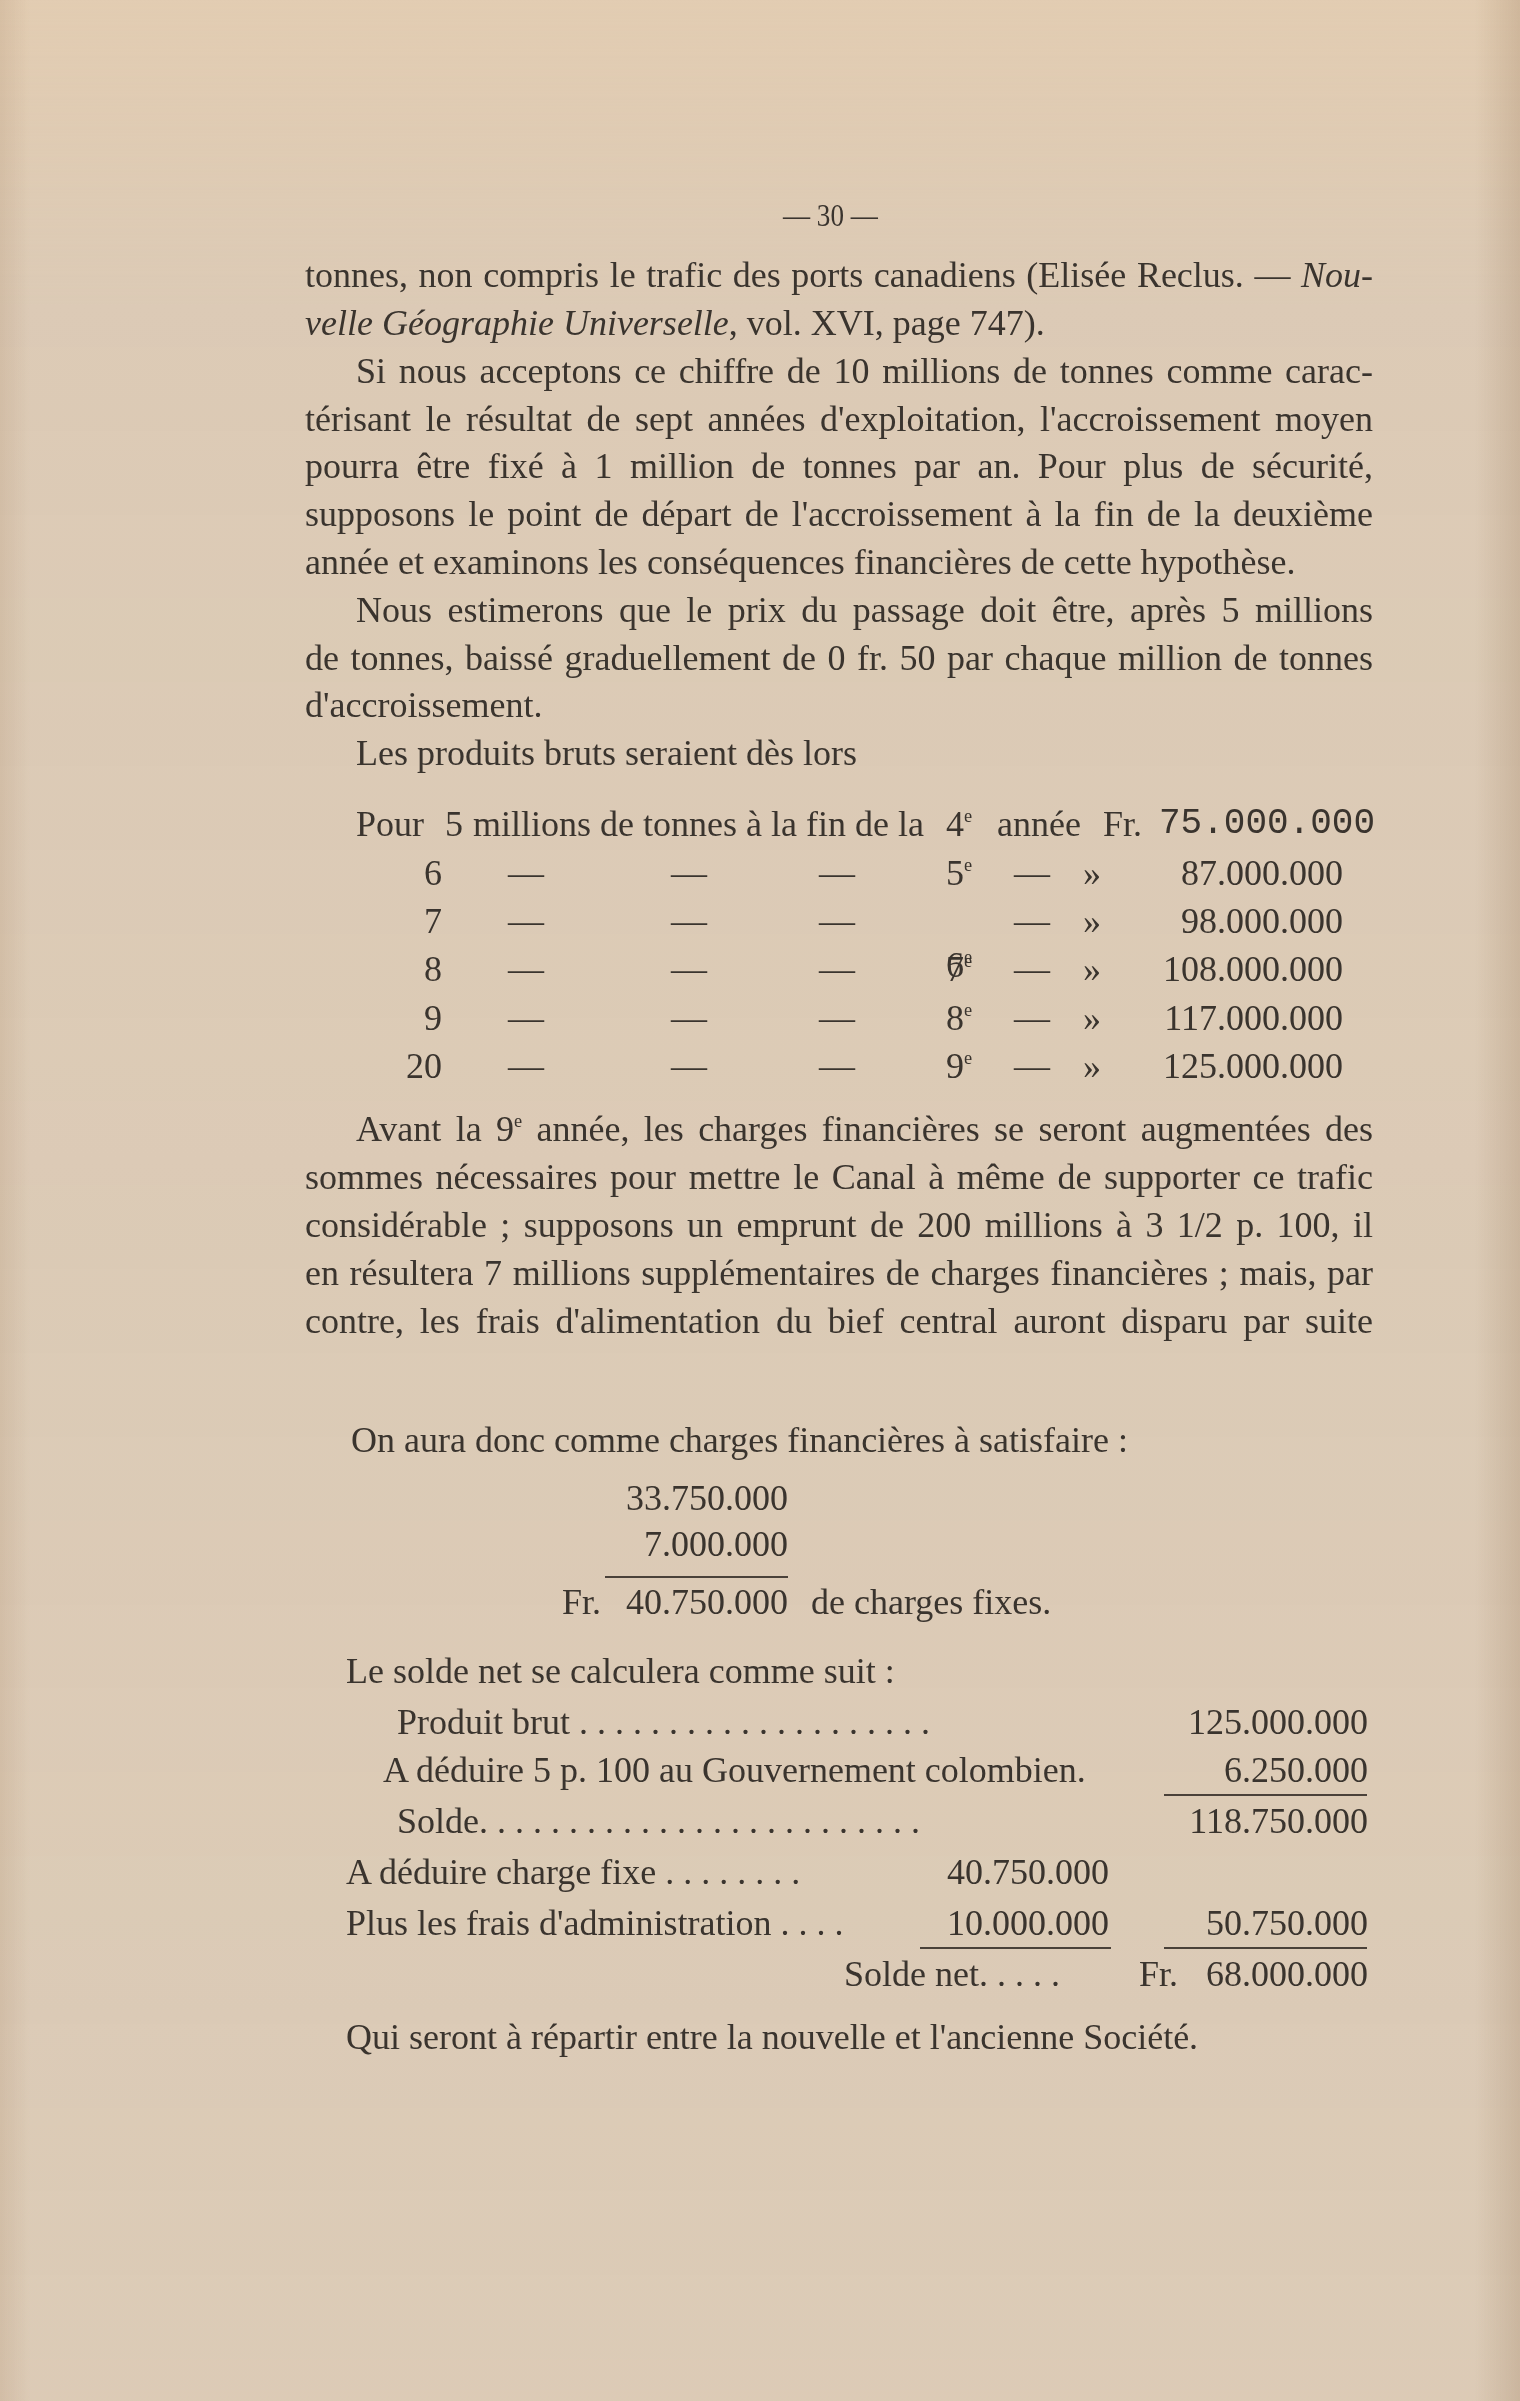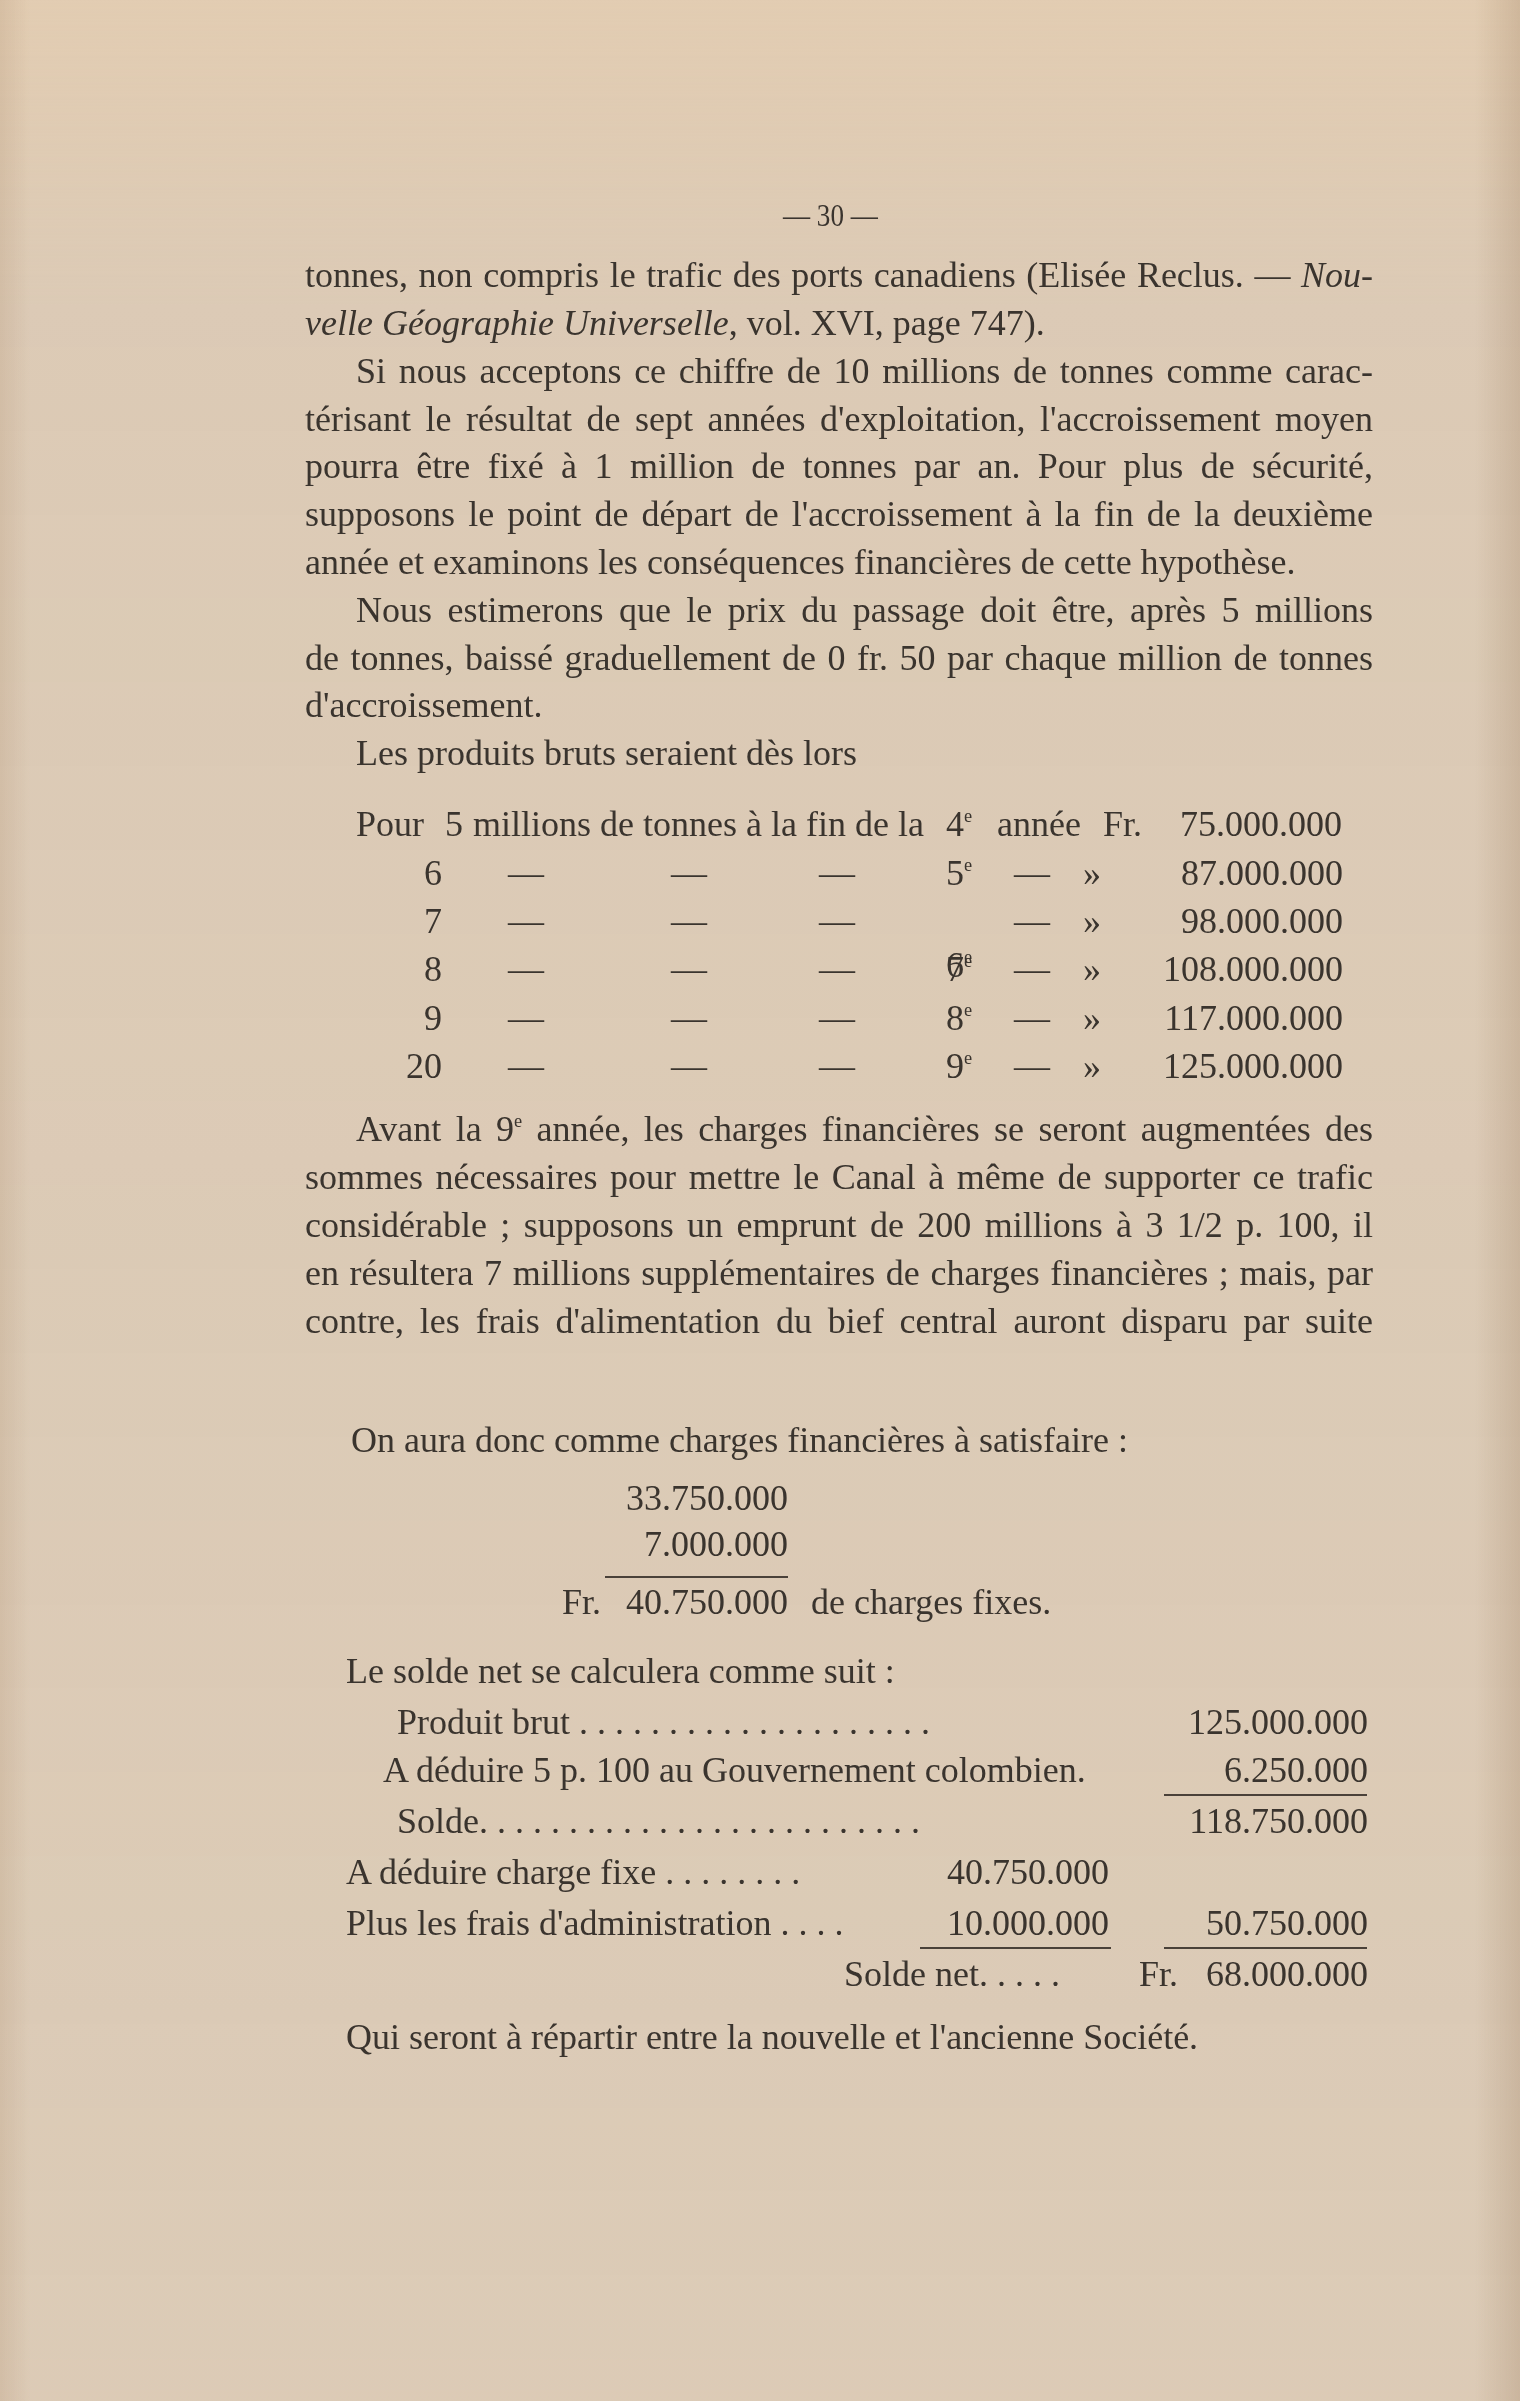--- a/index.html
+++ b/index.html
@@ -99,21 +99,21 @@
 
   <div class="para-line indent last" style="top:732px;">Les produits bruts seraient dès lors</div>
 
   <div>
     <div class="tbl-cell" style="left:356px; top:803px;">Pour</div>
     <div class="tbl-cell" style="left:445px; top:803px;">5</div>
     <div class="tbl-cell" style="left:473px; top:803px;">millions de tonnes à la fin de la</div>
     <div class="tbl-cell" style="left:946px; top:803px;"><span>4</span><sup>e</sup></div>
     <div class="tbl-cell" style="left:997px; top:803px;">année</div>
     <div class="tbl-cell" style="left:1103px; top:803px;">Fr.</div>
-    <div class="tbl-cell right" style="left:1159px; width:183px; top:803px;">75.000.000</div>
+    <div class="tbl-cell right" style="left:1159px; width:183px; top:803px;font-family:Liberation Mono, monospace;">75.000.000</div>
 
     <div id="revenue-rows">
         <div class="tbl-cell right" style="left:386px; width:56px; top:852px;">6</div>
         <div class="tbl-cell" style="left:508px; top:852px;">—</div>
         <div class="tbl-cell" style="left:671px; top:852px;">—</div>
         <div class="tbl-cell" style="left:819px; top:852px;">—</div>
         <div class="tbl-cell" style="left:946px; top:852px;text-align:center;"><span>5</span><sup>e</sup></div>
         <div class="tbl-cell" style="left:1014px; top:852px;">—</div>
         <div class="tbl-cell" style="left:1083px; top:852px;">»</div>
         <div class="tbl-cell right" style="left:1119px; width:224px; top:852px;">87.000.000</div>

